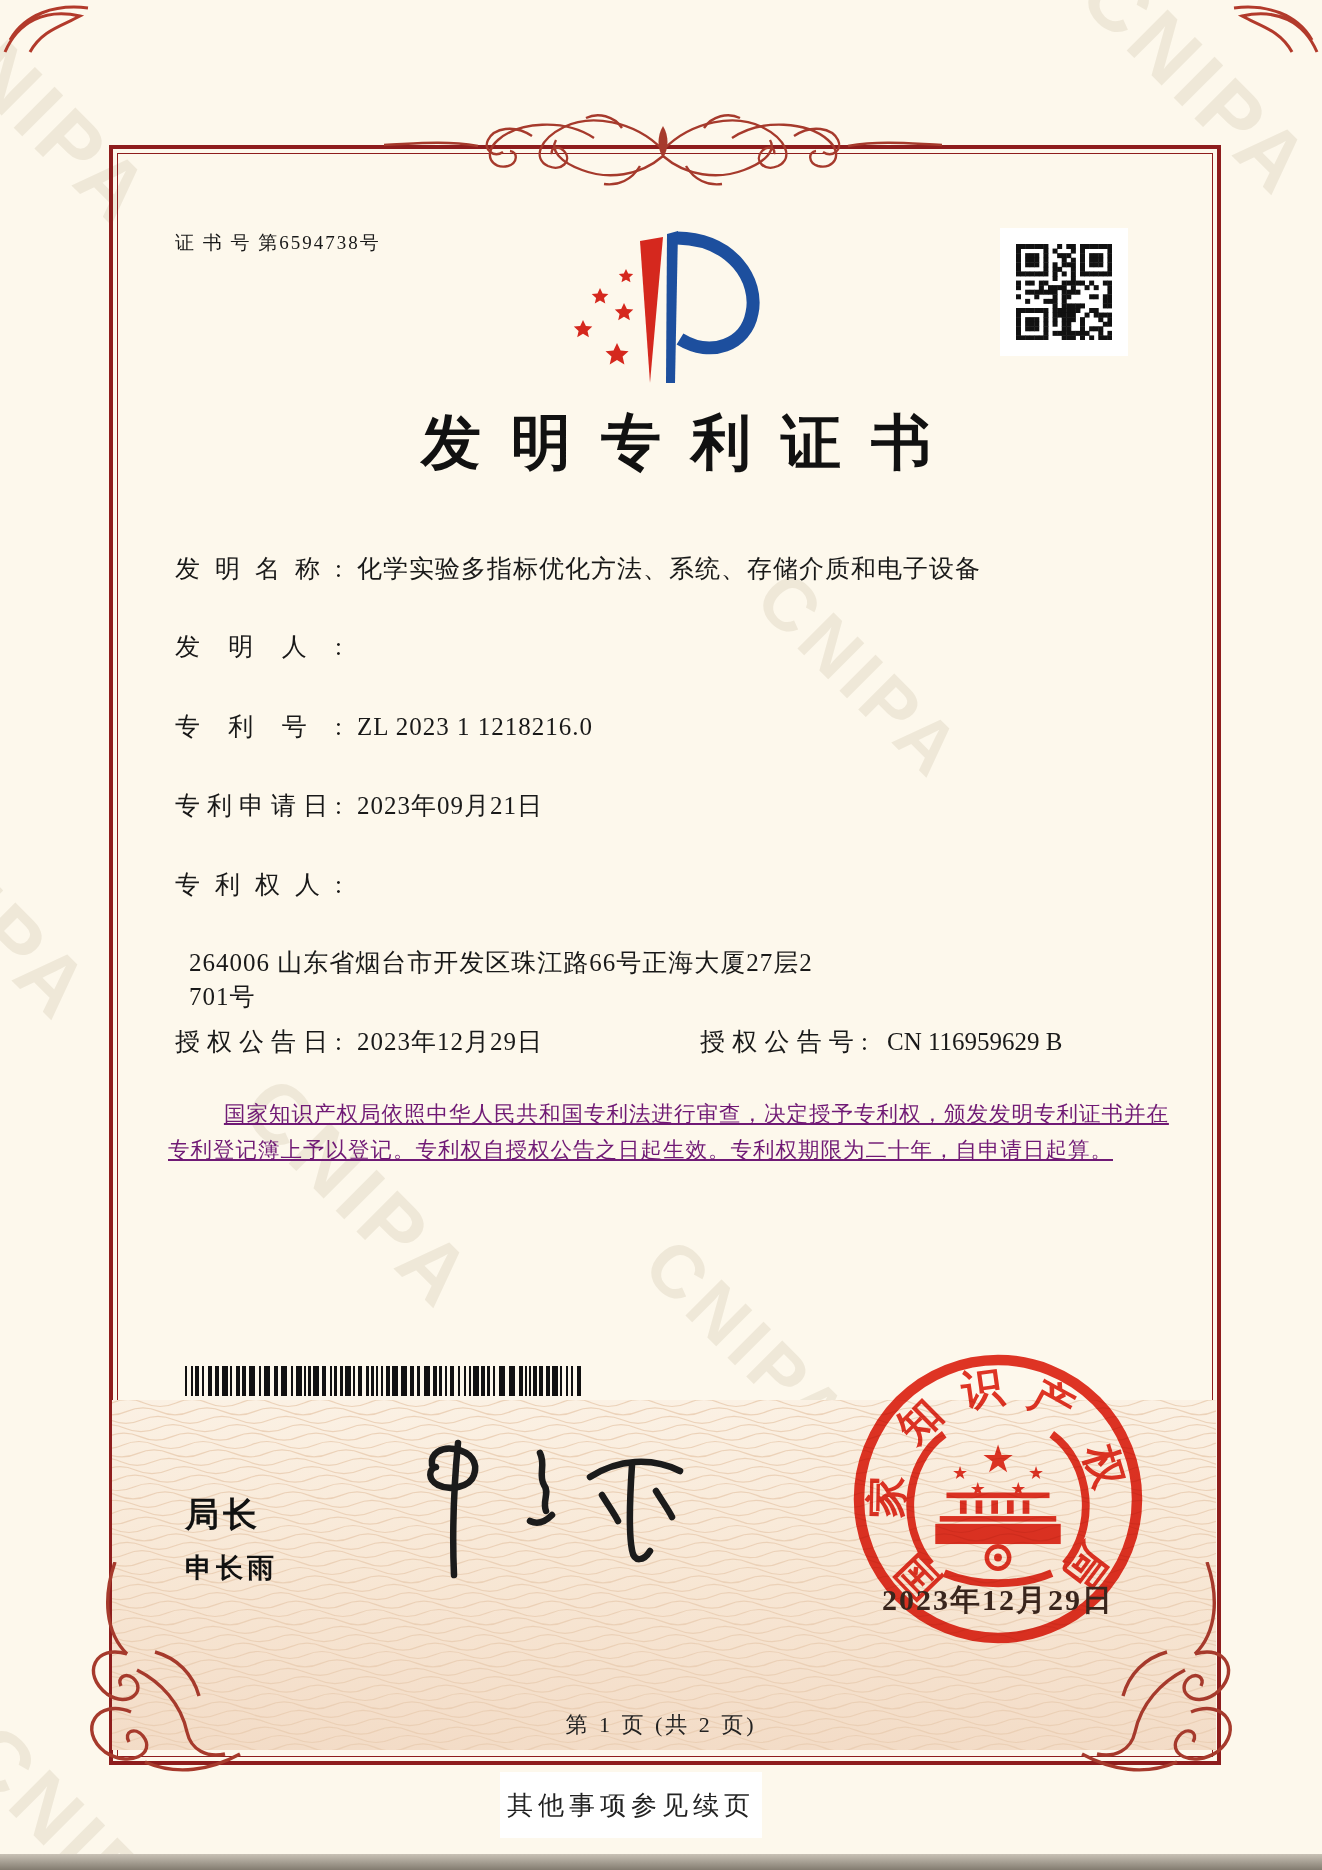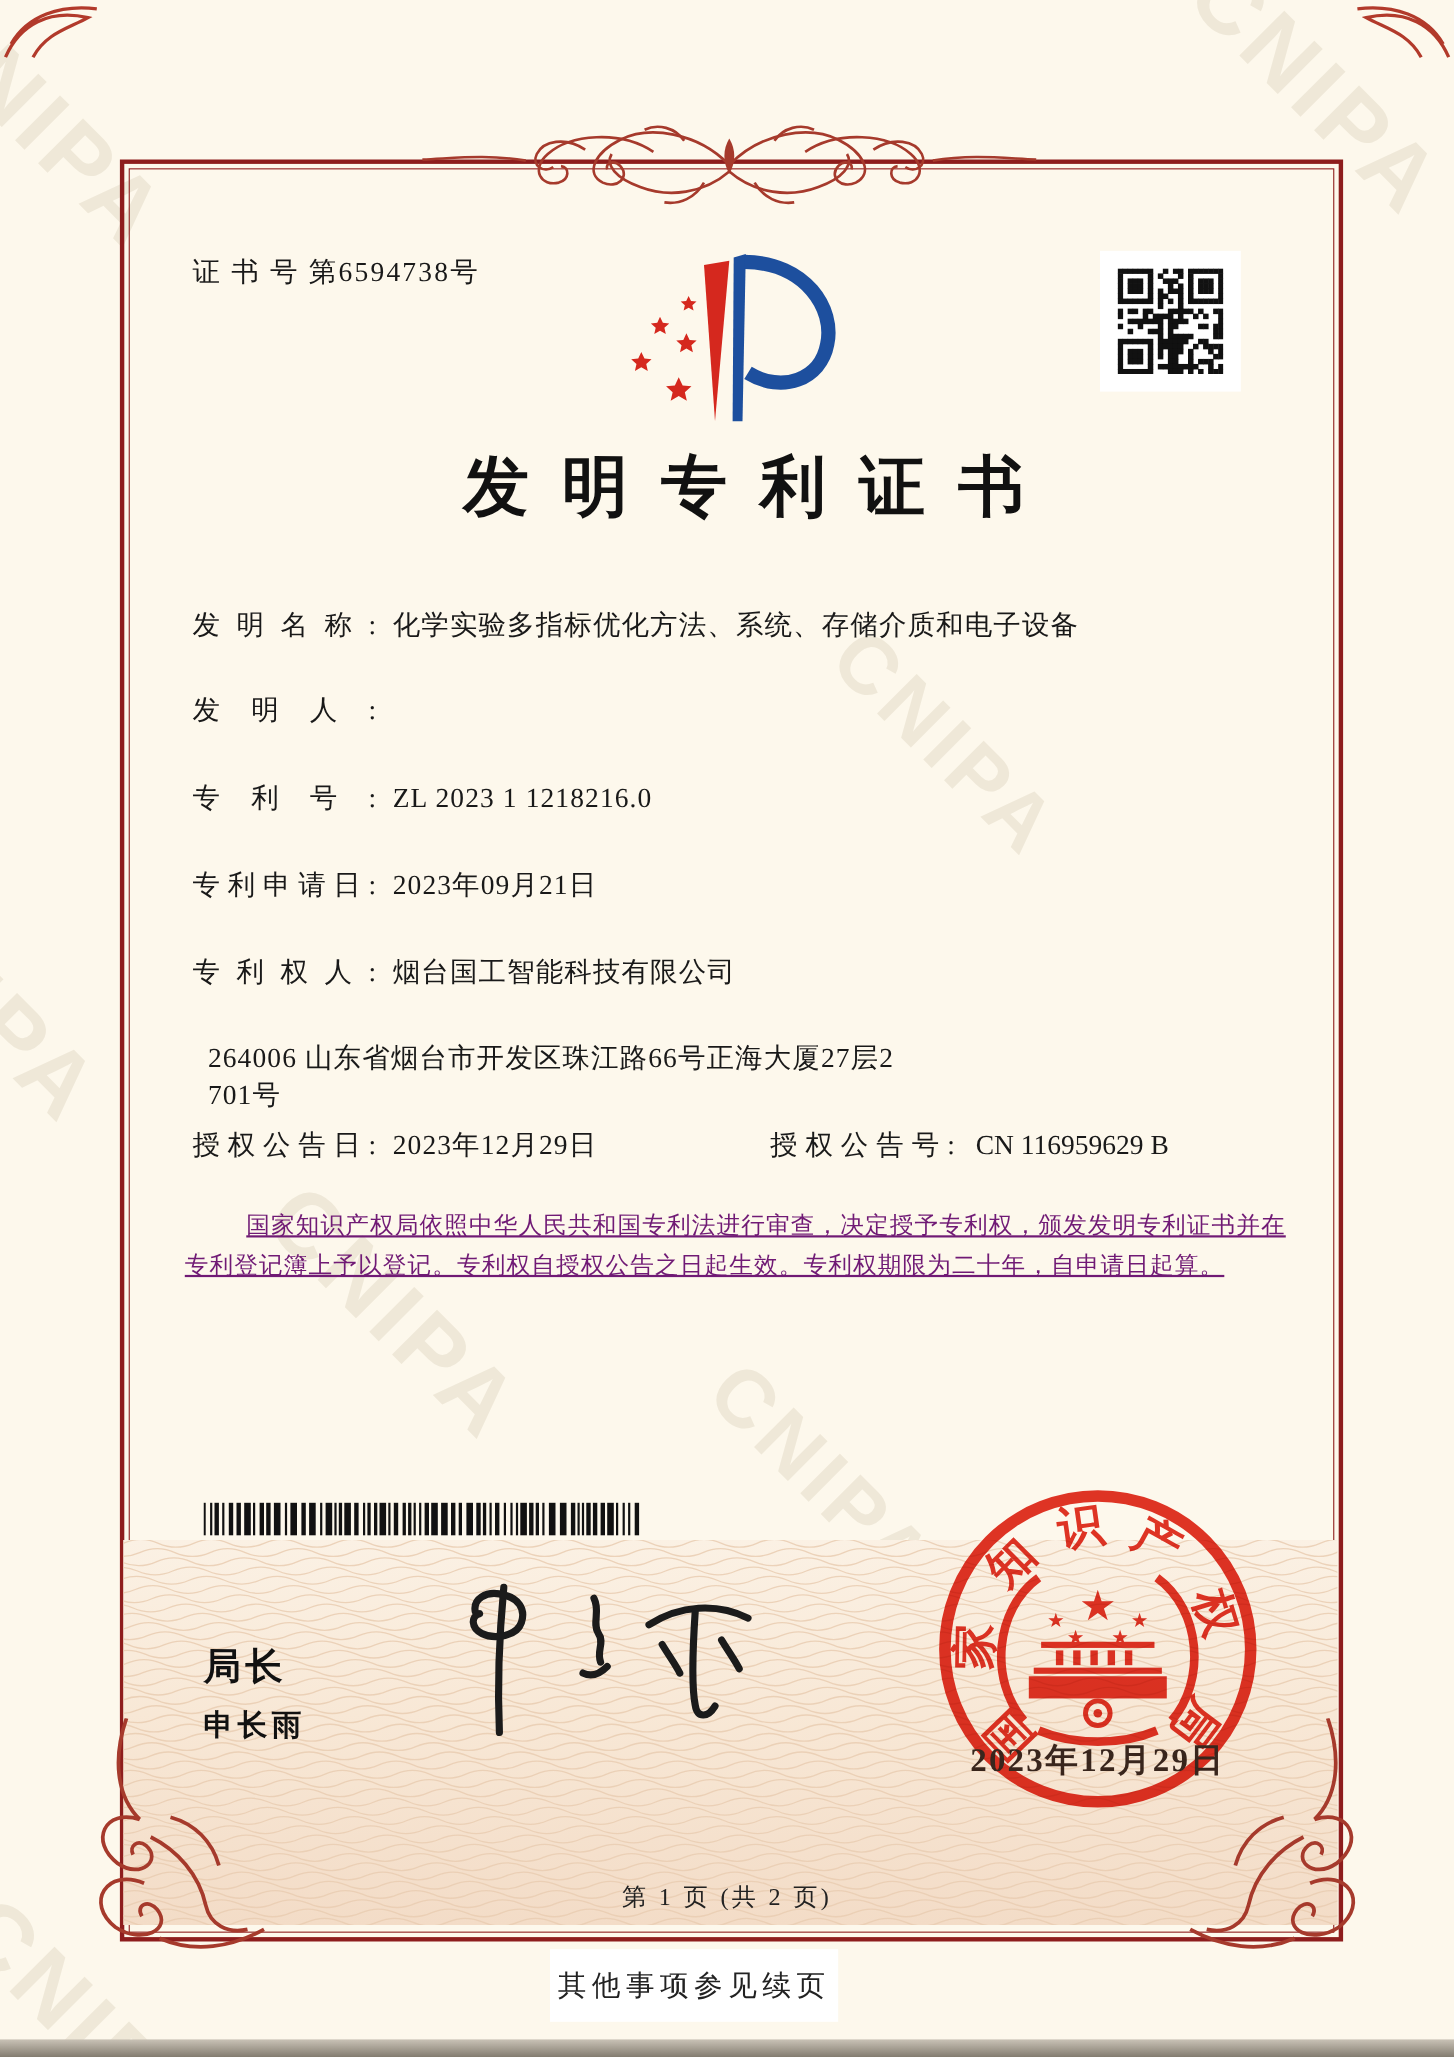--- a/index.html
+++ b/index.html
@@ -8,21 +8,21 @@
   .abs{position:absolute;}
   
   .wm{position:absolute;font-family:"Liberation Sans","DejaVu Sans",sans-serif;
       font-weight:700;font-size:84px;color:#efe8d8;letter-spacing:6px;
       transform:rotate(45deg);transform-origin:left top;user-select:none;}
   
   .frame{position:absolute;left:109px;top:145px;width:1104px;height:1612px;
          border:4.5px solid #8e1d1d;}
   .frame-inner{position:absolute;left:4px;top:4px;right:4px;bottom:4px;
                border:1.5px solid #8e1d1d;}
-  .cert-no{position:absolute;left:175px;top:230px;font-size:25px;letter-spacing:2px;}
+  .cert-no{position:absolute;left:175px;top:230px;font-size:19px;letter-spacing:2px;}
   .title{position:absolute;left:50%;top:403px;transform:translateX(-50%);
          white-space:nowrap;font-size:60px;font-weight:700;letter-spacing:30px;
          margin-left:30px;color:#111;}
   
   .qrbox{position:absolute;left:1000px;top:228px;width:128px;height:128px;background:#fff;}
   
   .frow{position:absolute;left:175px;width:1040px;display:flex;font-size:25px;
         line-height:34px;color:#191919;}
   .flabel{flex:none;width:168px;text-align:justify;text-align-last:justify;letter-spacing:1px;}
   .fvalue{margin-left:14px;letter-spacing:1px;}
@@ -406,21 +406,20 @@
 <div class="frow" style="top:710px">
   <span class="flabel">专利号:</span>
   <span class="fvalue">ZL 2023 1 1218216.0</span>
 </div>
 <div class="frow" style="top:789px">
   <span class="flabel">专利申请日:</span>
   <span class="fvalue">2023年09月21日</span>
 </div>
 <div class="frow" style="top:868px">
   <span class="flabel">专利权人:</span>
-  <span class="fvalue">烟台国工智能科技有限公司</span>
 </div>
 <div class="frow" style="top:946px">
   <span class="fvalue wrap">264006 山东省烟台市开发区珠江路66号正海大厦27层2701号</span>
 </div>
 <div class="frow" style="top:1025px">
   <span class="flabel">授权公告日:</span>
   <span class="fvalue">2023年12月29日</span>
   <span class="flabel2">授权公告号:</span>
   <span class="fvalue2">CN 116959629 B</span>
 </div>

